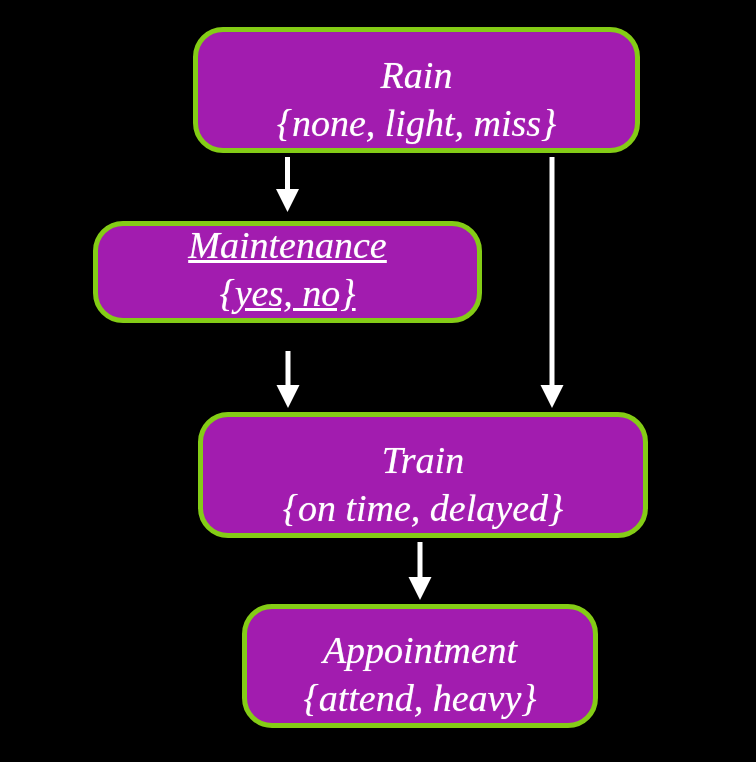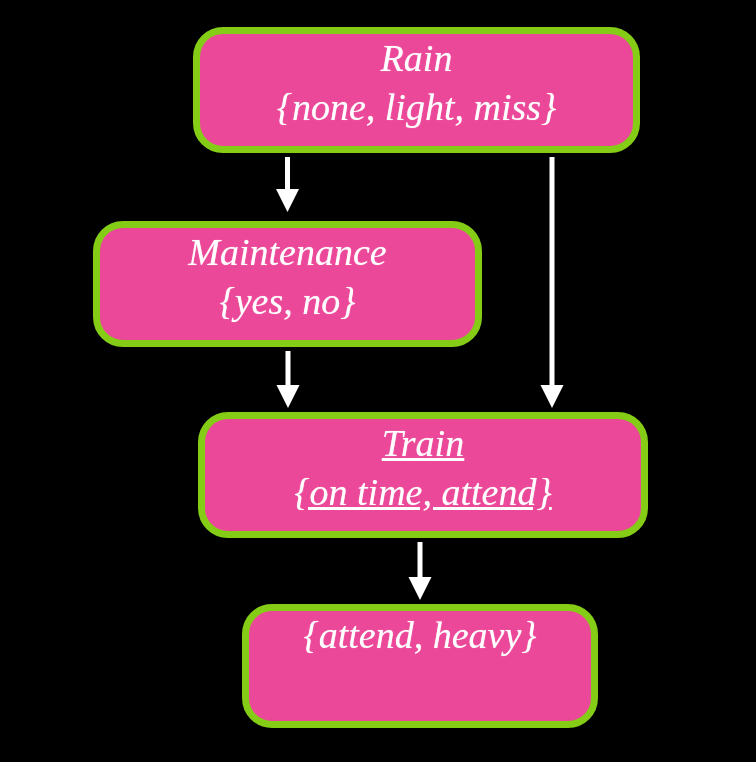--- a/index.html
+++ b/index.html
@@ -19,41 +19,41 @@
     position: absolute;
     left: 0;
     top: 0;
     width: 756px;
     height: 762px;
     pointer-events: none;
   }
   .node {
     position: absolute;
     box-sizing: border-box;
-    border: 7px solid #84cc16;
+    border: 5px solid #84cc16;
     border-radius: 30px;
-    background: #ec4899;
+    background: #a21caf;
     display: flex;
     flex-direction: column;
     align-items: center;
-    justify-content: flex-start;
+    justify-content: flex-end;
     text-align: center;
     color: #ffffff;
     font-style: italic;
     font-size: 38px;
     line-height: 1.28;
     text-shadow: 0 0 1px rgba(255,255,255,0.6);
   }
   .node .node-title,
   .node .node-values {
     white-space: nowrap;
   }
   .node-rain        { left: 193px; top:  27px; width: 447px; height: 126px; }
-  .node-maintenance { left:  93px; top: 221px; width: 389px; height: 126px; }
-  .node-train       { left: 198px; top: 412px; width: 450px; height: 126px; text-decoration: underline; }
+  .node-maintenance { left:  93px; top: 221px; width: 389px; height: 102px; text-decoration: underline; }
+  .node-train       { left: 198px; top: 412px; width: 450px; height: 126px; }
   .node-appointment { left: 242px; top: 604px; width: 356px; height: 124px; }
 </style>
 </head>
 <body>
 
 <div class="stage">
 
   <svg class="edges-layer" viewBox="0 0 756 762" xmlns="http://www.w3.org/2000/svg">
     <g stroke="#ffffff" fill="#ffffff">
       <line x1="287.5" y1="157" x2="287.5" y2="190" stroke-width="5"></line>
@@ -78,20 +78,21 @@
     <span class="node-values">{none, light, miss}</span>
   </div>
 
   <div class="node node-maintenance">
     <span class="node-title">Maintenance</span>
     <span class="node-values">{yes, no}</span>
   </div>
 
   <div class="node node-train">
     <span class="node-title">Train</span>
-    <span class="node-values">{on time, attend}</span>
+    <span class="node-values">{on time, delayed}</span>
   </div>
 
   <div class="node node-appointment">
+    <span class="node-title">Appointment</span>
     <span class="node-values">{attend, heavy}</span>
   </div>
 
 </div>
 
 </body></html>

